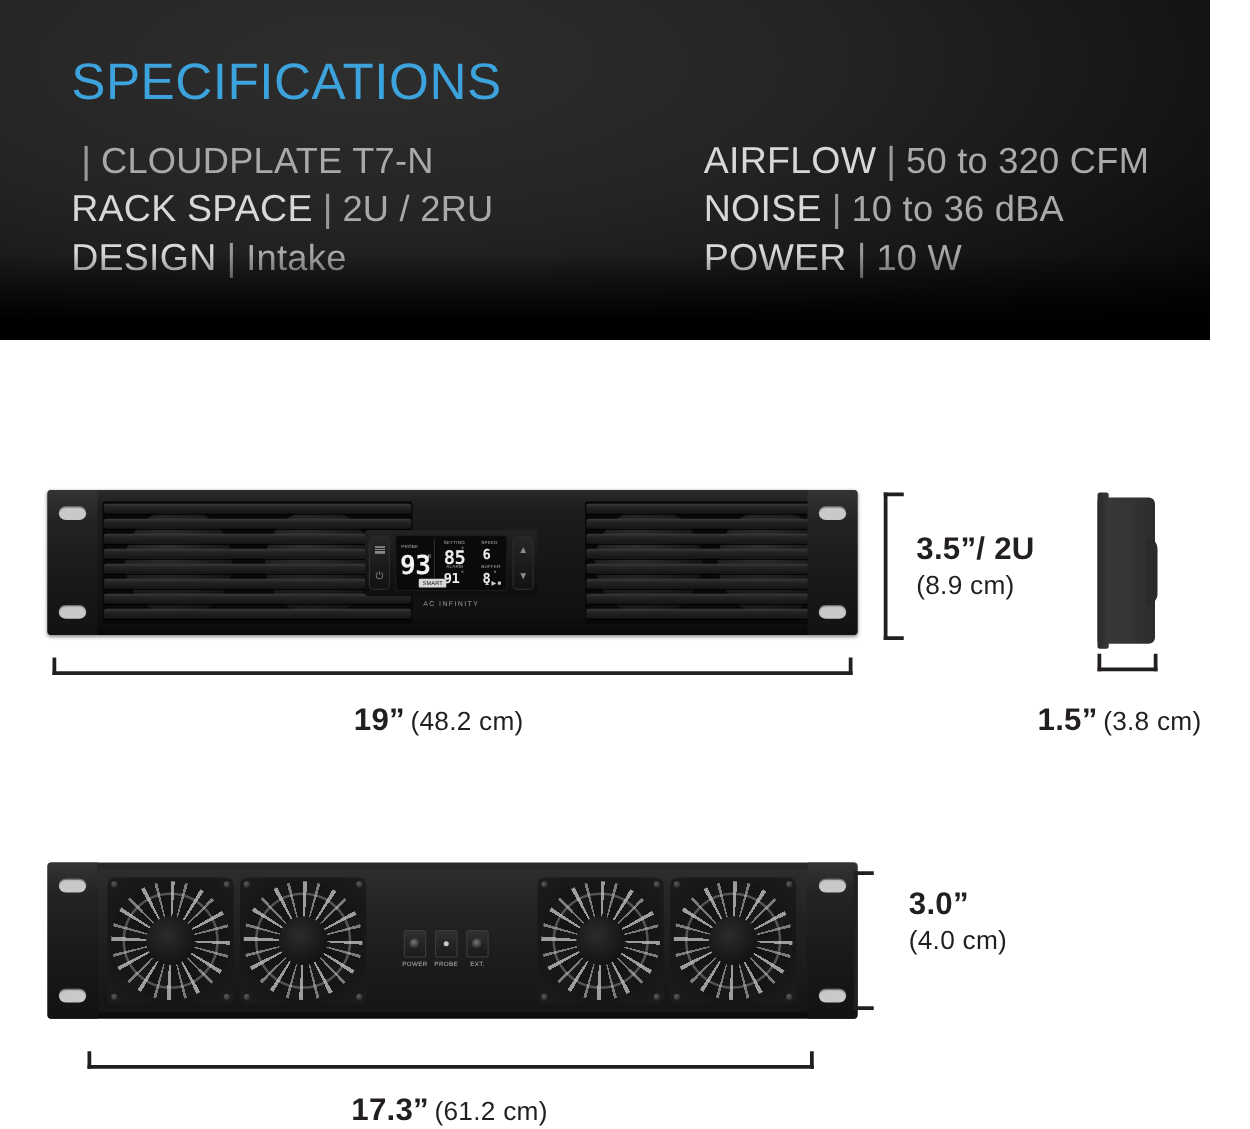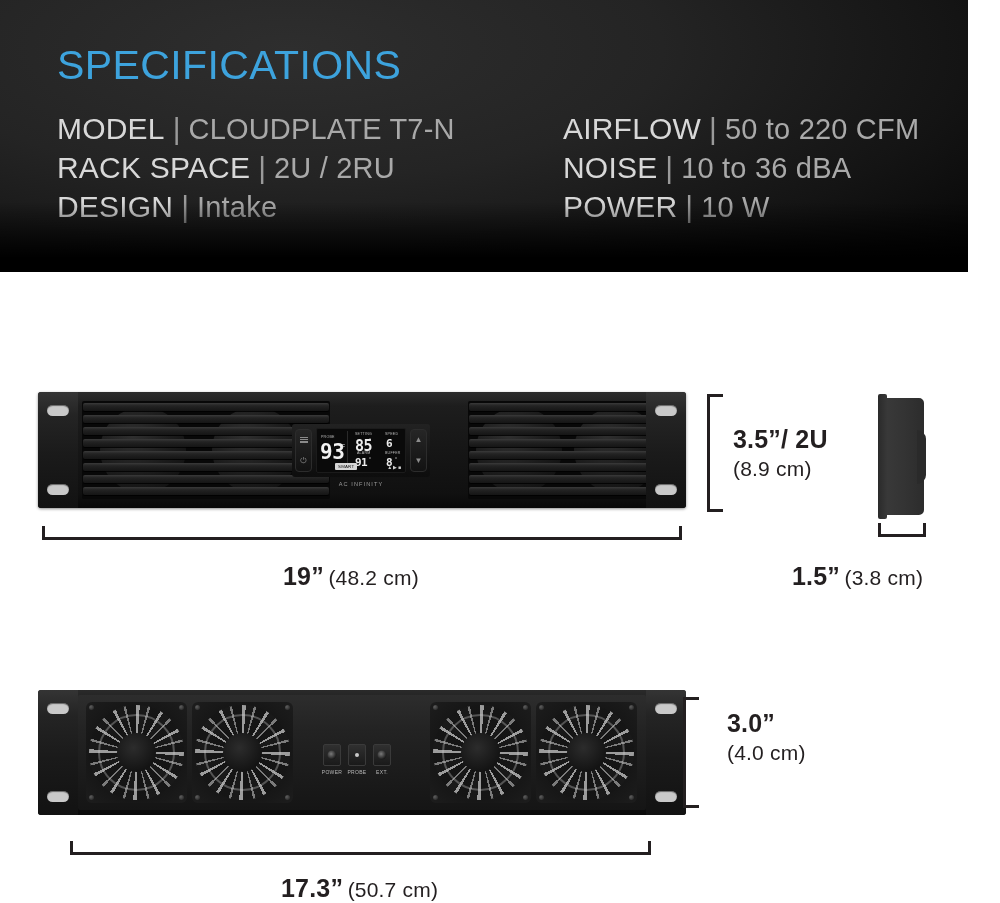--- a/index.html
+++ b/index.html
@@ -223,41 +223,40 @@
 
 <div id="page">
 
   <div class="spec-band">
     <div class="spec-title">SPECIFICATIONS</div>
 
     <div class="spec-cols">
 
       <div class="spec-col left">
         <div class="spec-row">
-          <span class="spec-label">MODEL</span>
           <span class="spec-sep">|</span>
           <span class="spec-value">CLOUDPLATE T7-N</span>
         </div>
         <div class="spec-row">
           <span class="spec-label">RACK SPACE</span>
           <span class="spec-sep">|</span>
           <span class="spec-value">2U / 2RU</span>
         </div>
         <div class="spec-row">
           <span class="spec-label">DESIGN</span>
           <span class="spec-sep">|</span>
           <span class="spec-value">Intake</span>
         </div>
       </div>
 
       <div class="spec-col right">
         <div class="spec-row">
           <span class="spec-label">AIRFLOW</span>
           <span class="spec-sep">|</span>
-          <span class="spec-value">50 to 220 CFM</span>
+          <span class="spec-value">50 to 320 CFM</span>
         </div>
         <div class="spec-row">
           <span class="spec-label">NOISE</span>
           <span class="spec-sep">|</span>
           <span class="spec-value">10 to 36 dBA</span>
         </div>
         <div class="spec-row">
           <span class="spec-label">POWER</span>
           <span class="spec-sep">|</span>
           <span class="spec-value">10 W</span>
@@ -370,21 +369,21 @@
   <div class="side-profile">
     <div class="lip"></div>
     <div class="bulge"></div>
   </div>
 
   <div class="bracket-h down" style="left:878px; top:534px; width:48px;">
     <div class="bar"></div>
       <div class="tick l"></div>
       <div class="tick r"></div>
   </div>
-  <div class="dim" style="left:792px; top:562px;">
+  <div class="dim" style="left:830px; top:562px;">
     <span class="big">1.5”</span>
     <span class="sub">(3.8 cm)</span>
   </div>
 
   <div class="unit-rear">
     <div class="rear-plate">
       <div class="fan" style="left:8px;">
         <div class="ring"></div>
           <div class="ring2"></div>
           <div class="hub"></div>
@@ -457,16 +456,16 @@
     <span class="sub">(4.0 cm)</span>
   </div>
 
   <div class="bracket-h down" style="left:70px; top:852px; width:581px;">
     <div class="bar"></div>
       <div class="tick l"></div>
       <div class="tick r"></div>
   </div>
   <div class="dim" style="left:281px; top:874px;">
     <span class="big">17.3”</span>
-    <span class="sub">(50.7 cm)</span>
+    <span class="sub">(61.2 cm)</span>
   </div>
 
 </div>
 
 </body></html>

